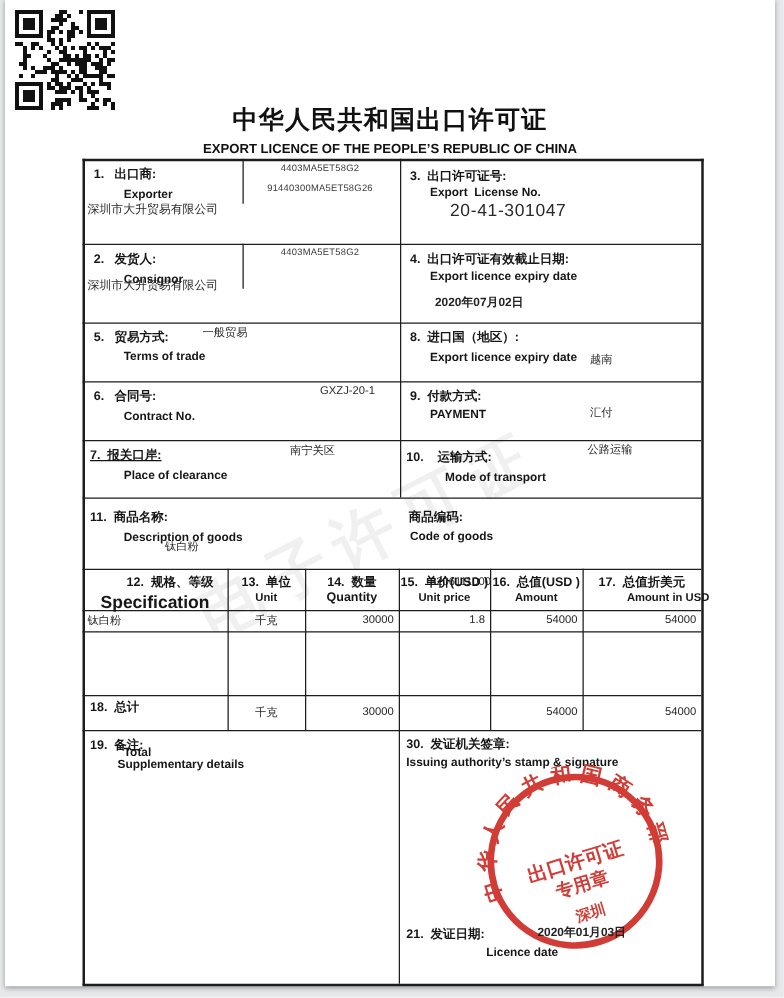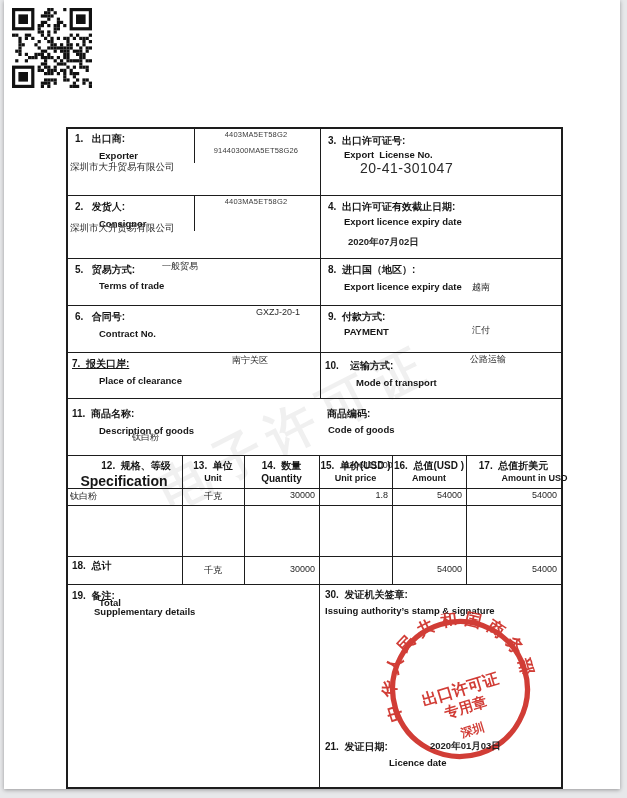--- a/index.html
+++ b/index.html
@@ -244,20 +244,22 @@
       <rect x="72" y="0" width="28" height="28"></rect>
       <rect x="76" y="4" width="20" height="20" fill="#fff"></rect>
       <rect x="80" y="8" width="12" height="12"></rect>
       <rect x="0" y="72" width="28" height="28"></rect>
       <rect x="4" y="76" width="20" height="20" fill="#fff"></rect>
       <rect x="8" y="80" width="12" height="12"></rect>
     </svg>
 
   <div class="watermark">电子许可证</div>
 
+  <div class="title">中华人民共和国出口许可证</div>
+  <div class="subtitle">EXPORT LICENCE OF THE PEOPLE’S REPUBLIC OF CHINA</div>
 
   <div>
 
     <div class="hl thick" style="left:62px;top:127px;width:497px;"></div>
     <div class="hl thick" style="left:62px;top:787px;width:497px;"></div>
     <div class="vl vthick" style="left:62px;top:127px;height:661px;"></div>
     <div class="vl vthick" style="left:557px;top:127px;height:661px;"></div>
 
     <div class="hl" style="left:62px;top:195px;width:495px;"></div>
     <div class="hl" style="left:62px;top:258px;width:495px;"></div>

